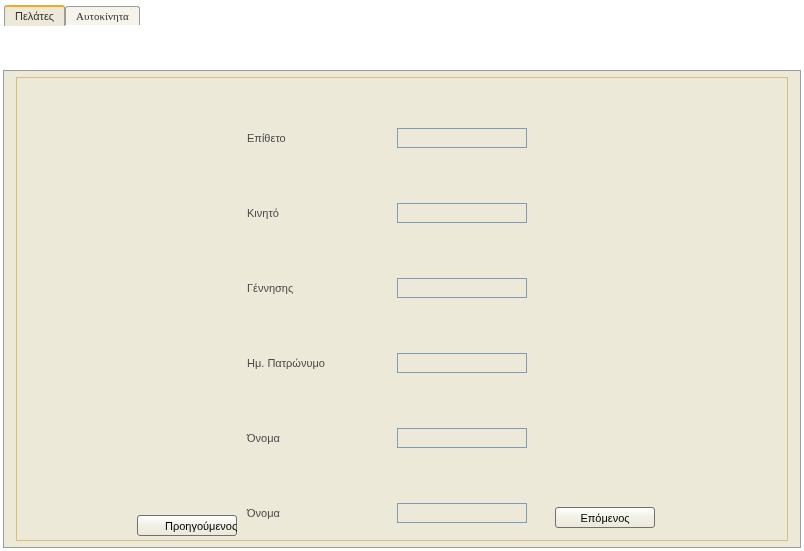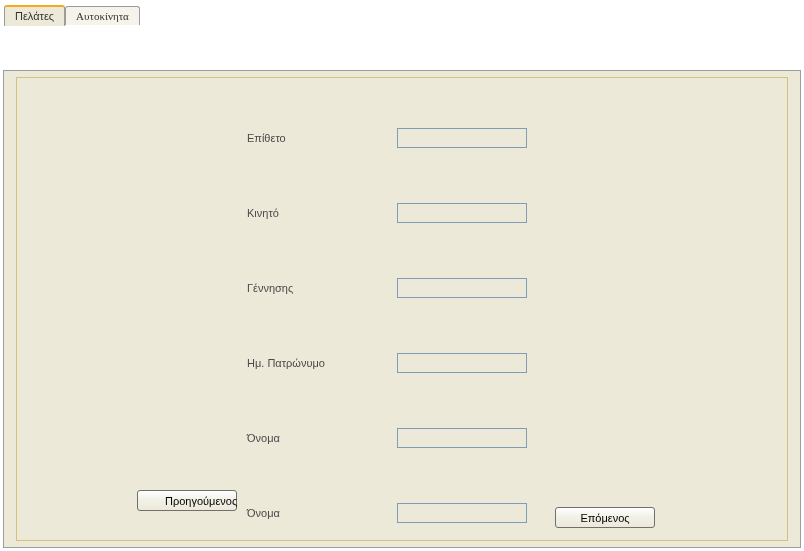--- a/index.html
+++ b/index.html
@@ -108,21 +108,21 @@
     height: 21px;
     width: 100px;
     font-family: inherit;
     font-size: 11px;
     border: 1px solid #707070;
     border-radius: 3px;
     background: linear-gradient(to bottom, #ffffff 0%, #f2f1e8 45%, #ece9d8 100%);
     cursor: default;
     padding: 0;
   }
-  .btn-prev { left: 120px; bottom: 29px; padding-left: 27px; }
+  .btn-prev { left: 120px; bottom: 4px; padding-left: 27px; }
   .btn-next { right: 132px; bottom: 12px; }
 </style>
 </head>
 <body>
 
 <div class="app">
 
   <div class="tabs">
     <div class="tab active">
       <span>Πελάτες</span>

